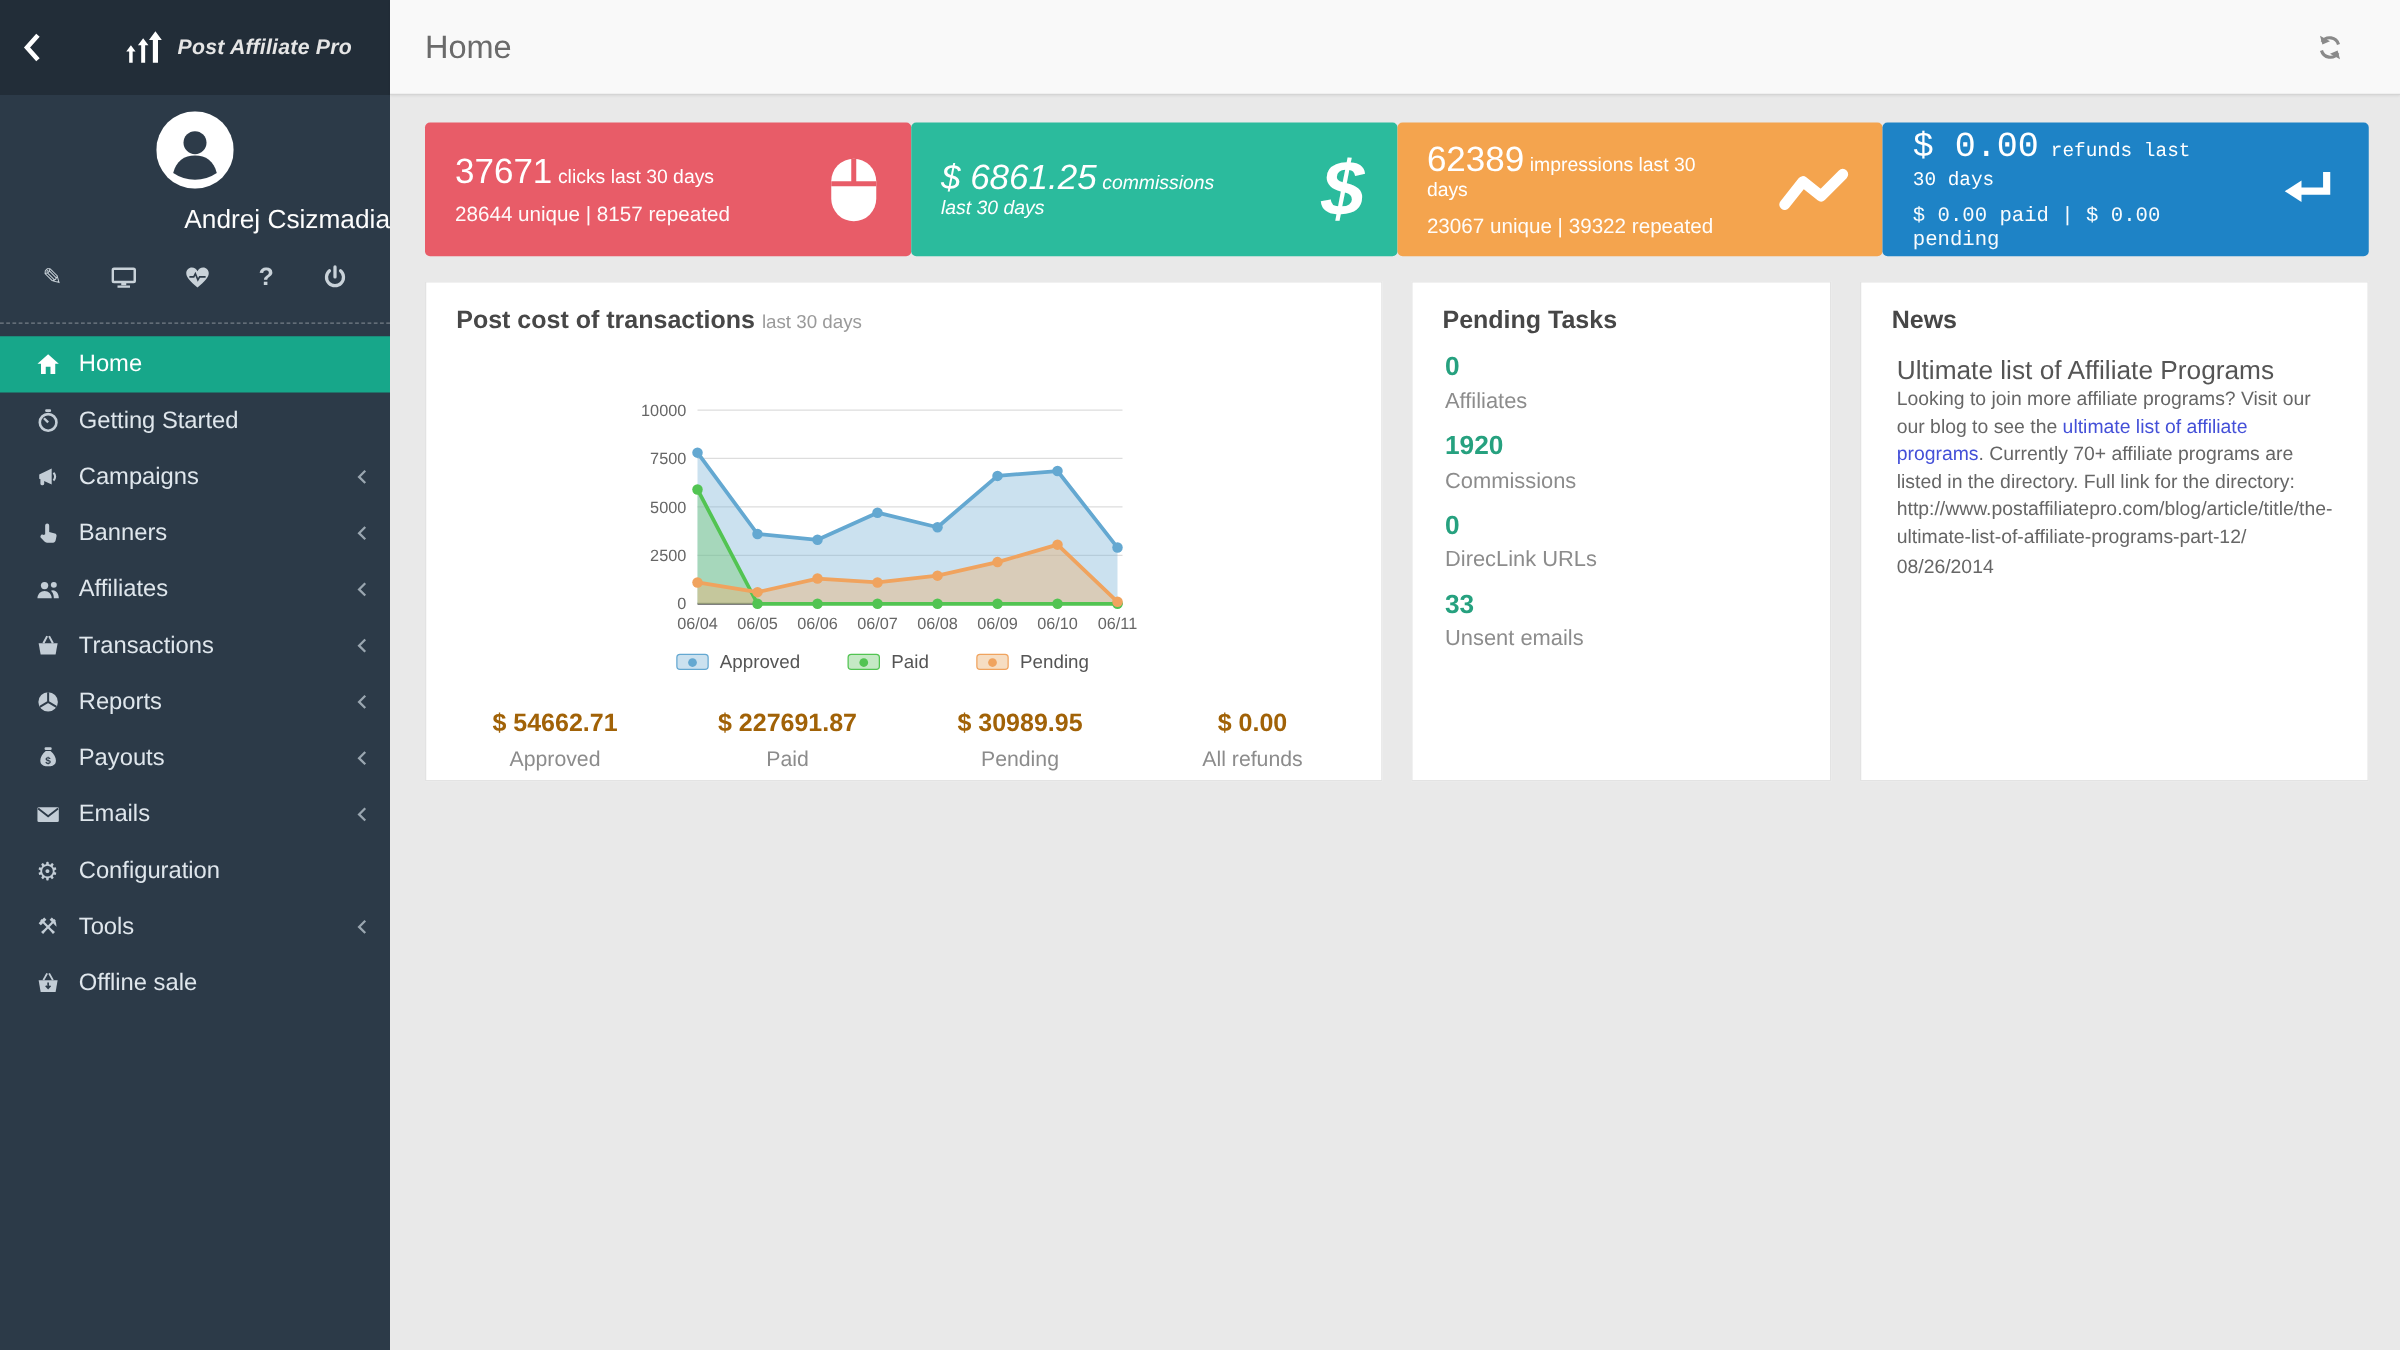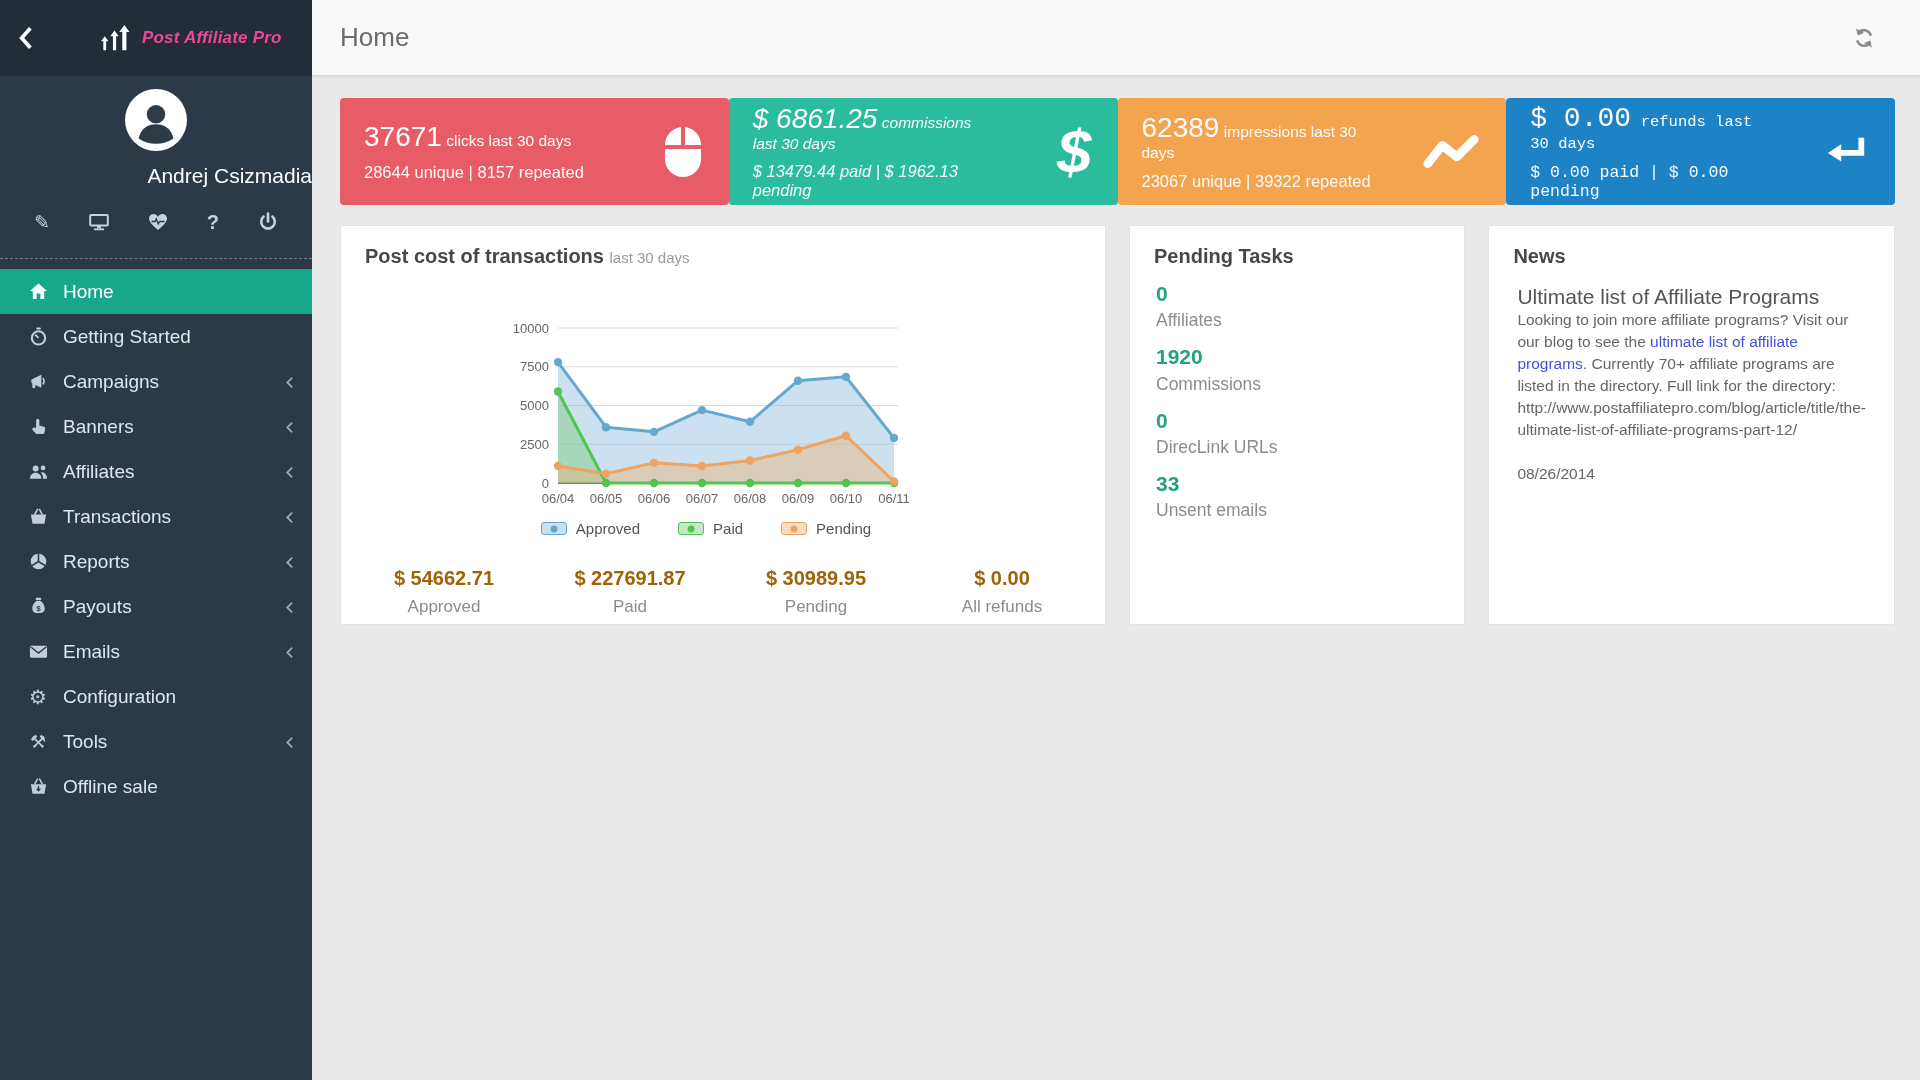--- a/index.html
+++ b/index.html
@@ -4,21 +4,21 @@
 <style>
   *{box-sizing:border-box;margin:0;padding:0}
   html,body{width:1920px;height:1080px;overflow:hidden;font-family:"Liberation Sans",sans-serif;background:#e9e9e9}
   #app{display:flex;width:100%;height:100%}
 
   
   .sidebar{width:312px;min-width:312px;height:100%;background:#2c3a48;color:#dfe6ec;display:flex;flex-direction:column}
   .side-top{height:76px;background:#222d38;display:flex;align-items:center;padding:0 18px;gap:14px}
   .back-btn{width:40px;display:flex;align-items:center;cursor:pointer}
   .logo{display:flex;align-items:center;gap:10px;margin-left:26px}
-  .logo-text{font-size:17px;font-weight:bold;font-style:italic;color:#ec4899;letter-spacing:.2px;white-space:nowrap}
+  .logo-text{font-size:17px;font-weight:bold;font-style:italic;color:#e5e5e5;letter-spacing:.2px;white-space:nowrap}
   .user-sec{text-align:right;padding-top:13px}
   .avatar{width:62px;height:62px;margin:0 auto;border-radius:50%}
   .user-name{margin-top:13px;font-size:21px;color:#fdfdfd;font-weight:400}
   .quick-row{display:flex;justify-content:space-between;padding:0 34px;margin-top:22px;align-items:center;height:24px}
   .quick-row .qi{color:#c9d2d9;font-size:19px;line-height:1;cursor:pointer;display:flex;align-items:center}
   .side-divider{border:none;border-top:1px dashed rgba(255,255,255,.35);margin:24px 0 10px 0}
   .menu{display:flex;flex-direction:column}
   .menu-item{height:45px;display:flex;align-items:center;padding:0 16px 0 27px;cursor:pointer;position:relative}
   .menu-item .mi-icon{width:22px;display:flex;justify-content:center;align-items:center;color:#c3cdd6;font-size:18px;line-height:1}
   .menu-item .mi-label{margin-left:14px;font-size:19px;color:#dfe6ec;font-weight:400}
@@ -63,21 +63,21 @@
   .summary .slbl{font-size:17px;color:#8c8c8c;margin-top:7px}
 
   .tasks{padding:0 26px}
   .task-num{font-size:21px;font-weight:bold;color:#26a17f;margin-top:13px;line-height:1.25}
   .task-lbl{font-size:17.5px;color:#8c8c8c;margin-top:3px}
 
   .news-body-wrap{padding:0 28px}
   .news-headline{font-size:21px;color:#555;margin-top:17px;font-weight:400}
   .news-body{font-size:15.5px;color:#666;line-height:1.42;word-wrap:break-word}
   .news-link{color:#4450d8;text-decoration:none;cursor:pointer}
-  .news-date{font-size:15.5px;color:#666;margin-top:24px}
+  .news-date{font-size:15.5px;color:#666;margin-top:4px}
 </style>
 </head>
 <body>
 
 <div id="app">
 
   <aside class="sidebar">
     <div class="side-top">
       <span class="back-btn">
         <svg width="16" height="24" viewBox="0 0 14 22">
@@ -291,21 +291,20 @@
             <span class="cicon">
               <svg width="40" height="54" viewBox="0 0 40 52">
                 <rect x="2" y="1" width="36" height="50" rx="18" fill="#fff"></rect>
                 <line x1="20" y1="1" x2="20" y2="21" stroke="#e85c68" stroke-width="4"></line>
                 <line x1="2" y1="21" x2="38" y2="21" stroke="#e85c68" stroke-width="4"></line>
               </svg>
             </span>
           </div>
           <div class="card" style="background: rgb(43, 187, 157); font-style: italic;">
             <div class="line1"><span class="val">$ 6861.25</span> <span class="lbl">commissions last 30 days</span></div>
-            <div class="detail">$ 13479.44 paid | $ 1962.13 pending</div>
             <span class="cicon">
               <span class="dollar">$</span>
             </span>
           </div>
           <div class="card" style="background: rgb(244, 164, 78);">
             <div class="line1"><span class="val">62389</span> <span class="lbl">impressions last 30 days</span></div>
             <div class="detail">23067 unique | 39322 repeated</div>
             <span class="cicon">
               <svg width="58" height="40" viewBox="0 0 60 40">
                 <polyline points="6,32 21,13 36,25 54,7" fill="none" stroke="#fff" stroke-width="9" stroke-linecap="round" stroke-linejoin="round"></polyline>

